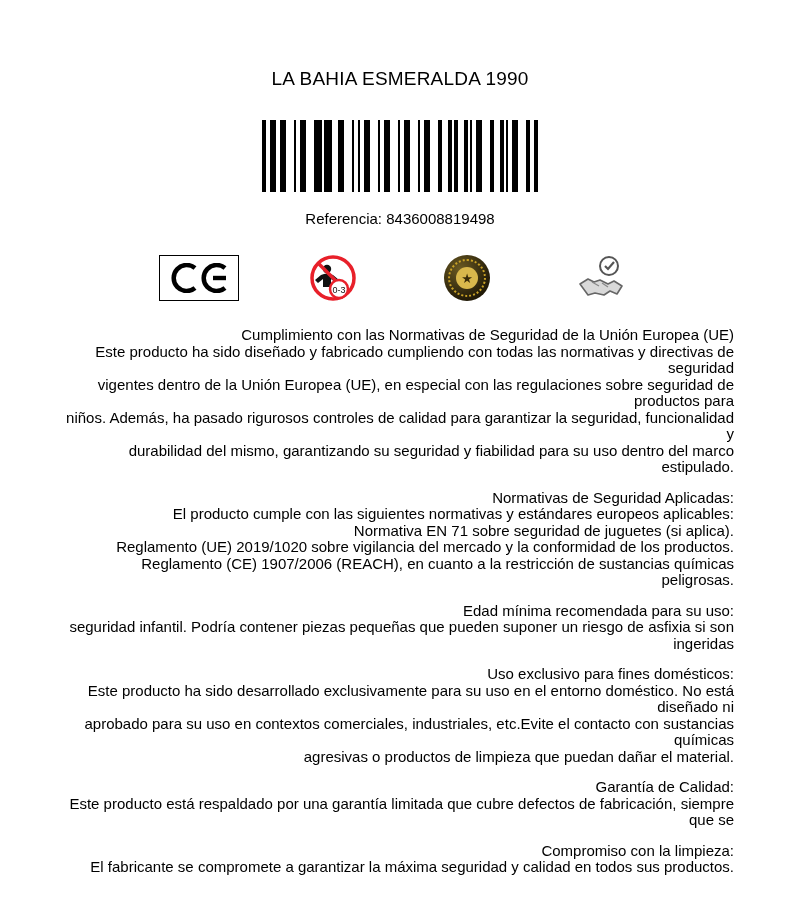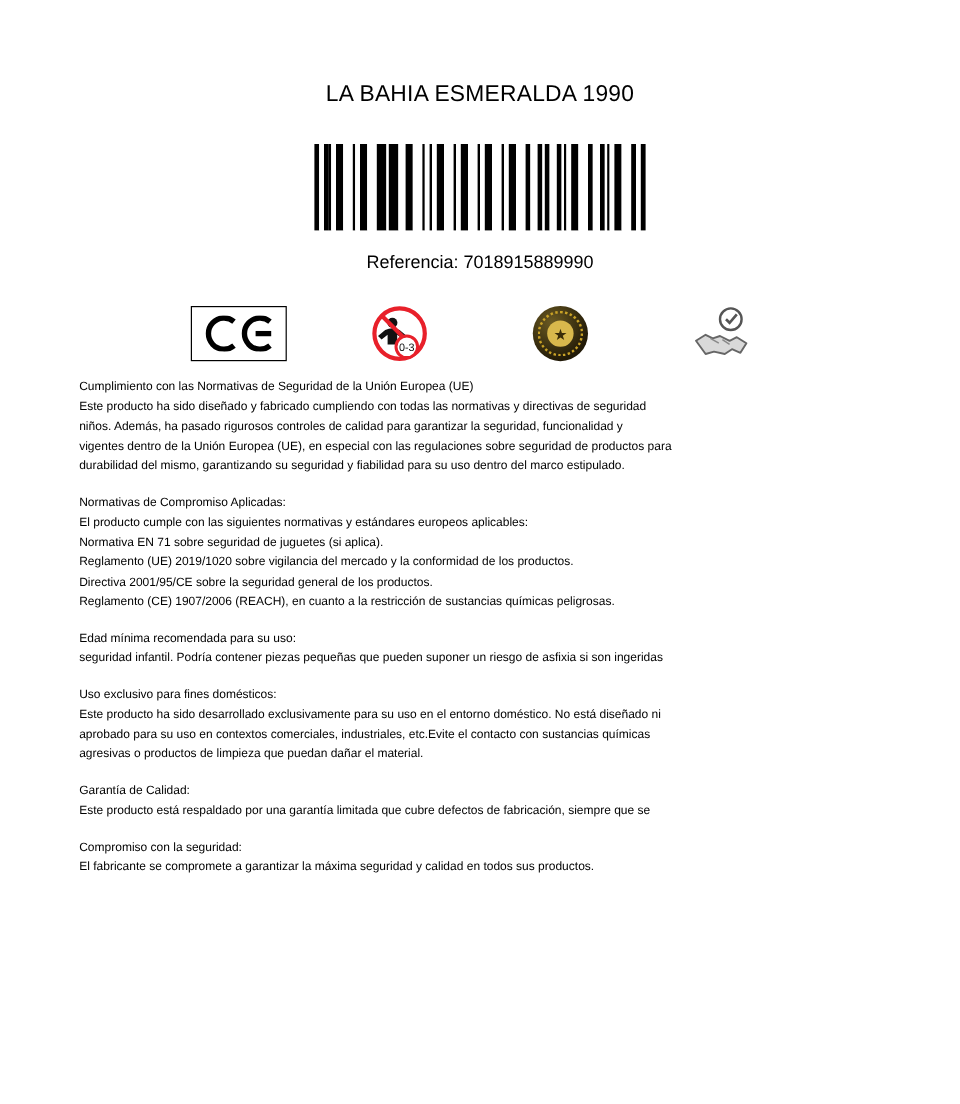--- a/index.html
+++ b/index.html
@@ -118,23 +118,23 @@
     color: #3a2c08;
     line-height: 1;
   }
   
   .handshake {
     width: 50px;
     height: 48px;
     position: relative;
   }
   .body-text {
-    margin-top: 12px;
-    text-align: left;
-    font-size: 10px;
+    margin-top: 24px;
+    text-align: right;
+    font-size: 15px;
     line-height: 16.5px;
   }
   .para {
     margin: 0 0 14px 0;
     padding: 0 6px;
   }
   .para:last-child { margin-bottom: 0; }
   .heading-line { margin: 0; }
 </style>
 </head>
@@ -200,21 +200,21 @@
         <div class="bar" style="width: 2px;"></div>
         <div class="gap" style="width: 4px;"></div>
         <div class="bar" style="width: 6px;"></div>
         <div class="gap" style="width: 8px;"></div>
         <div class="bar" style="width: 4px;"></div>
         <div class="gap" style="width: 4px;"></div>
         <div class="bar" style="width: 4px;"></div>
       </div>
   </div>
 
-  <div class="reference">Referencia: 7018915889990</div>
+  <div class="reference">Referencia: 8436008819498</div>
 
   <div class="icons">
 
     <div class="icon-box">
       <div class="ce-mark">
         <span class="ce-letter">
           <svg width="26" height="30" viewBox="0 0 26 30">
             <path d="M24 5 A13 13 0 1 0 24 25" fill="none" stroke="#000" stroke-width="4.5"></path>
           </svg>
         </span>
@@ -259,45 +259,44 @@
         </svg>
       </div>
     </div>
 
   </div>
 
   <div class="body-text" id="body-text">
       <div class="para">
         <div class="heading-line">Cumplimiento con las Normativas de Seguridad de la Unión Europea (UE)</div>
         <div class="heading-line">Este producto ha sido diseñado y fabricado cumpliendo con todas las normativas y directivas de seguridad</div>
+        <div class="heading-line">vigentes dentro de la Unión Europea (UE), en especial con las regulaciones sobre seguridad de productos para</div>
         <div class="heading-line">niños. Además, ha pasado rigurosos controles de calidad para garantizar la seguridad, funcionalidad y</div>
-        <div class="heading-line">vigentes dentro de la Unión Europea (UE), en especial con las regulaciones sobre seguridad de productos para</div>
         <div class="heading-line">durabilidad del mismo, garantizando su seguridad y fiabilidad para su uso dentro del marco estipulado.</div>
       </div>
       <div class="para">
-        <div class="heading-line">Normativas de Compromiso Aplicadas:</div>
+        <div class="heading-line">Normativas de Seguridad Aplicadas:</div>
         <div class="heading-line">El producto cumple con las siguientes normativas y estándares europeos aplicables:</div>
         <div class="heading-line">Normativa EN 71 sobre seguridad de juguetes (si aplica).</div>
         <div class="heading-line">Reglamento (UE) 2019/1020 sobre vigilancia del mercado y la conformidad de los productos.</div>
-        <div class="heading-line">Directiva 2001/95/CE sobre la seguridad general de los productos.</div>
         <div class="heading-line">Reglamento (CE) 1907/2006 (REACH), en cuanto a la restricción de sustancias químicas peligrosas.</div>
       </div>
       <div class="para">
         <div class="heading-line">Edad mínima recomendada para su uso:</div>
         <div class="heading-line">seguridad infantil. Podría contener piezas pequeñas que pueden suponer un riesgo de asfixia si son ingeridas</div>
       </div>
       <div class="para">
         <div class="heading-line">Uso exclusivo para fines domésticos:</div>
         <div class="heading-line">Este producto ha sido desarrollado exclusivamente para su uso en el entorno doméstico. No está diseñado ni</div>
         <div class="heading-line">aprobado para su uso en contextos comerciales, industriales, etc.Evite el contacto con sustancias químicas</div>
         <div class="heading-line">agresivas o productos de limpieza que puedan dañar el material.</div>
       </div>
       <div class="para">
         <div class="heading-line">Garantía de Calidad:</div>
         <div class="heading-line">Este producto está respaldado por una garantía limitada que cubre defectos de fabricación, siempre que se</div>
       </div>
       <div class="para">
-        <div class="heading-line">Compromiso con la seguridad:</div>
+        <div class="heading-line">Compromiso con la limpieza:</div>
         <div class="heading-line">El fabricante se compromete a garantizar la máxima seguridad y calidad en todos sus productos.</div>
       </div>
     </div>
 
 </div>
 
 </body></html>

